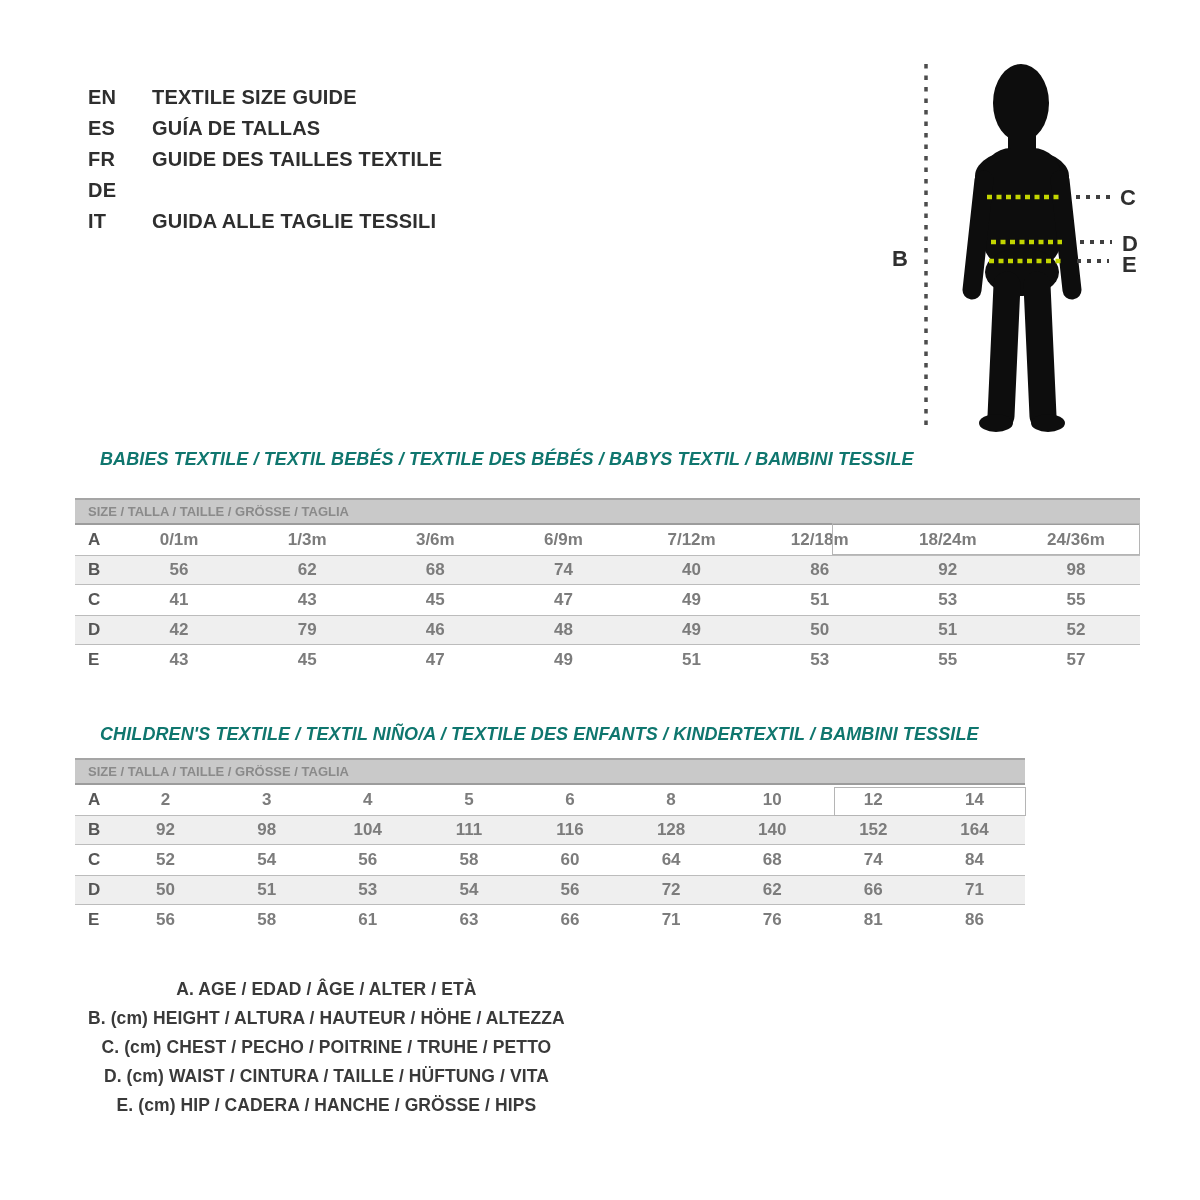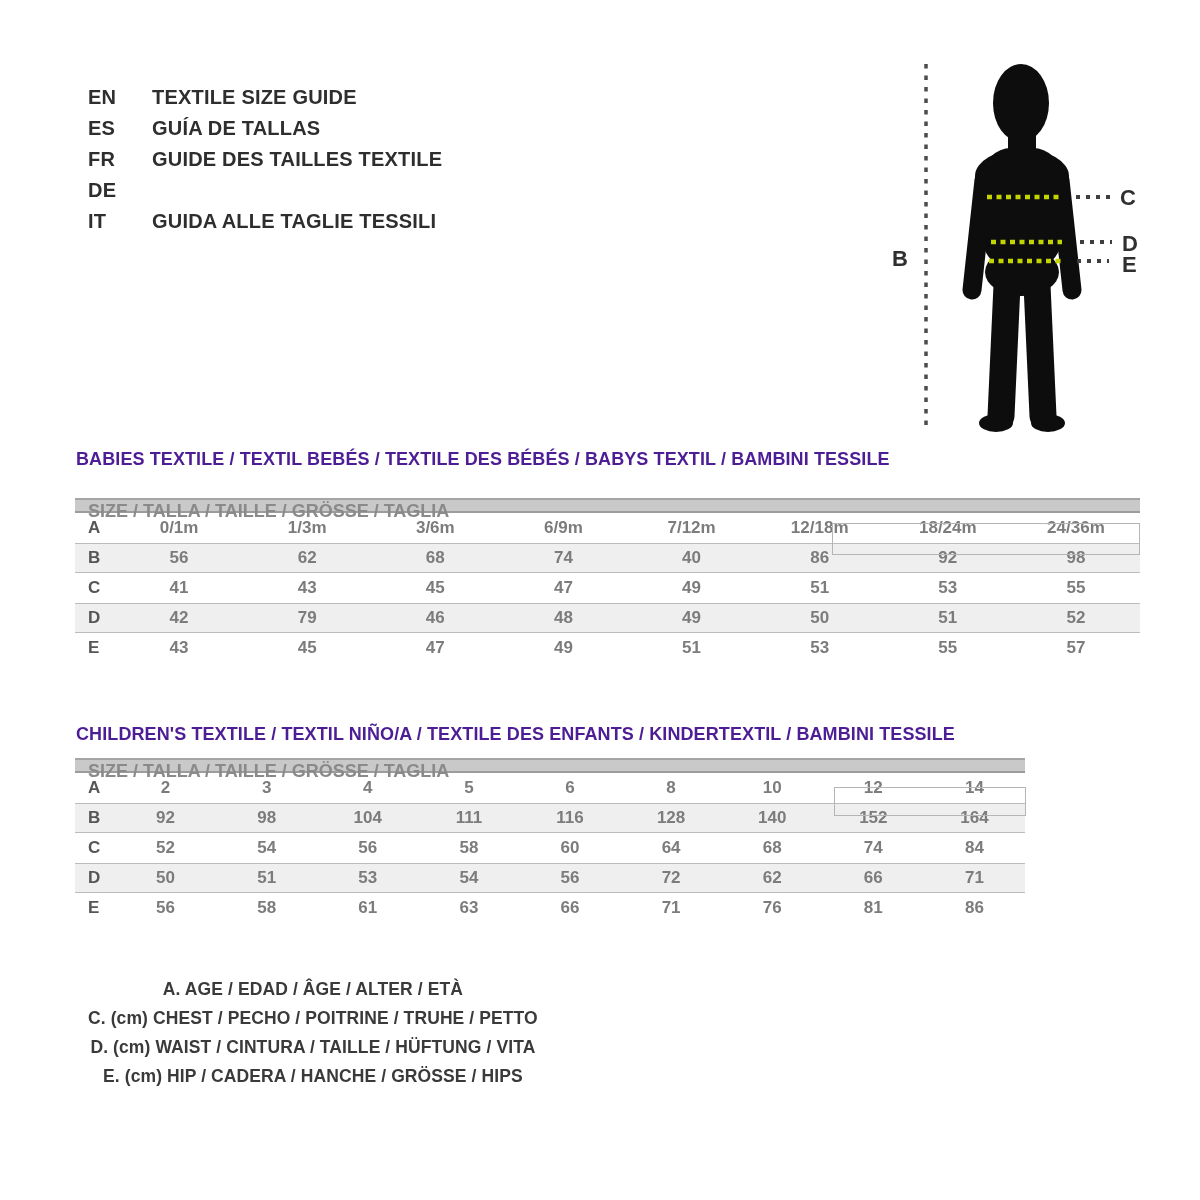--- a/index.html
+++ b/index.html
@@ -16,34 +16,34 @@
   }
   .lang-code { width:64px; flex:0 0 64px; }
 
   
   .figure { position:absolute; left:880px; top:40px; width:320px; height:420px; }
   .figure svg { display:block; width:320px; height:420px; }
   .fig-label { font-family:"Liberation Sans", sans-serif; font-size:22px; font-weight:bold; fill:#2f2f2f; }
 
   
   .section-title {
-    position:absolute; left:76px; font-size:18px; font-weight:bold; color:#4c1d95;
-    letter-spacing:0.1px; white-space:nowrap;
+    position:absolute; left:100px; font-size:18px; font-weight:bold; color:#0f766e;
+    letter-spacing:0.1px; white-space:nowrap;font-style:italic;
   }
   .babies-title { top:449px; }
   .children-title { top:724px; }
 
   
   .size-table { position:absolute; left:75px; }
   .babies-table { top:498px; width:1065px; }
   .children-table { top:758px; width:950px; }
   .thead {
-    box-sizing:border-box; height:15px; line-height:23px;
+    box-sizing:border-box; height:27px; line-height:23px;
     background:#c9c9c9; border-top:2px solid #a5a5a5; border-bottom:2px solid #9c9c9c;
-    padding-left:13px; font-size:18px; font-weight:bold; color:#8a8a8a; white-space:nowrap;
+    padding-left:13px; font-size:13px; font-weight:bold; color:#8a8a8a; white-space:nowrap;
   }
   .trow {
     display:grid; box-sizing:border-box; height:30px; line-height:30px;
     font-size:17px; font-weight:bold; color:#7c7c7c; background:#ffffff;
   }
   .trow.alt {
     background:#efefef; border-top:1px solid #bcbcbc; border-bottom:1px solid #bcbcbc;
     line-height:28px;
   }
   .tlabel { padding-left:13px; color:#565656; }
@@ -250,18 +250,19 @@
           <div class="tcell">76</div>
           <div class="tcell">81</div>
           <div class="tcell">86</div>
         </div>
       </div>
     <div class="highlight-box children-hl"></div>
   </div>
 
   <div class="legend-block">
     <div class="legend-line">A. AGE / EDAD / ÂGE / ALTER / ETÀ</div>
+    <div class="legend-line">B. (cm) HEIGHT / ALTURA / HAUTEUR / HÖHE / ALTEZZA</div>
     <div class="legend-line">C. (cm) CHEST / PECHO / POITRINE / TRUHE / PETTO</div>
     <div class="legend-line">D. (cm) WAIST / CINTURA / TAILLE / HÜFTUNG / VITA</div>
     <div class="legend-line">E. (cm) HIP / CADERA / HANCHE / GRÖSSE / HIPS</div>
   </div>
 
 </div>
 
 </body></html>

